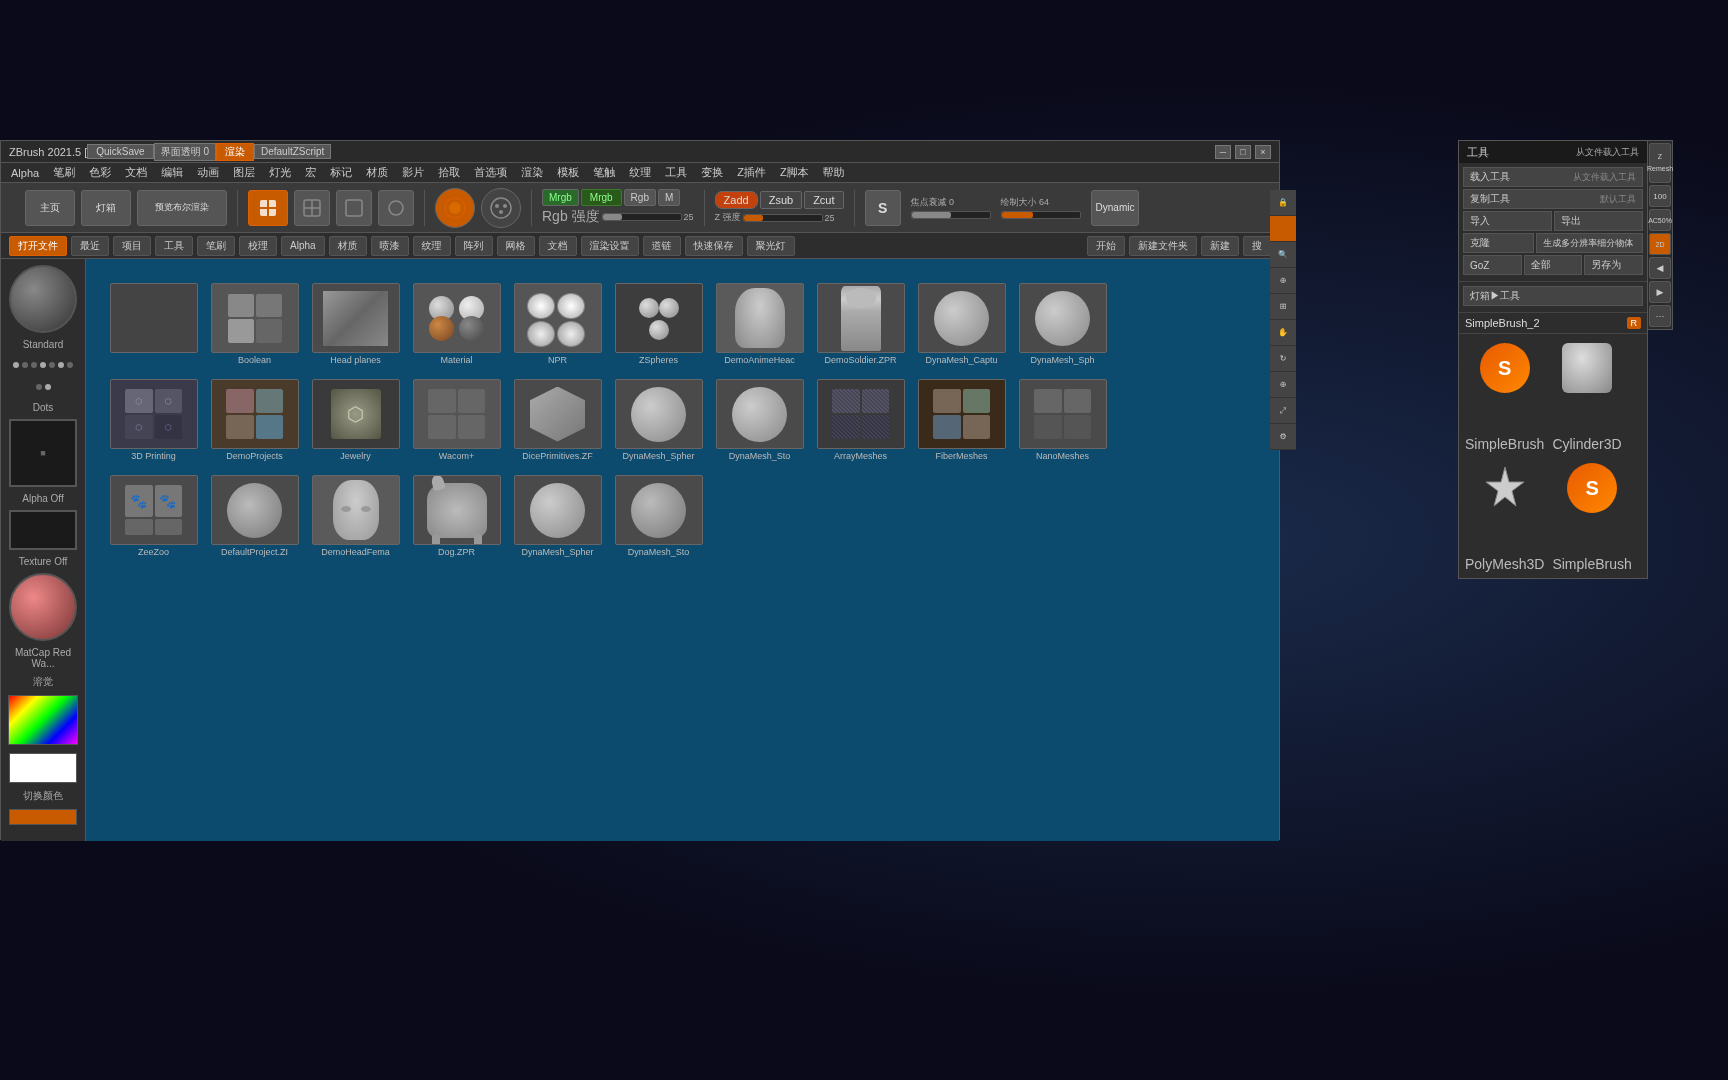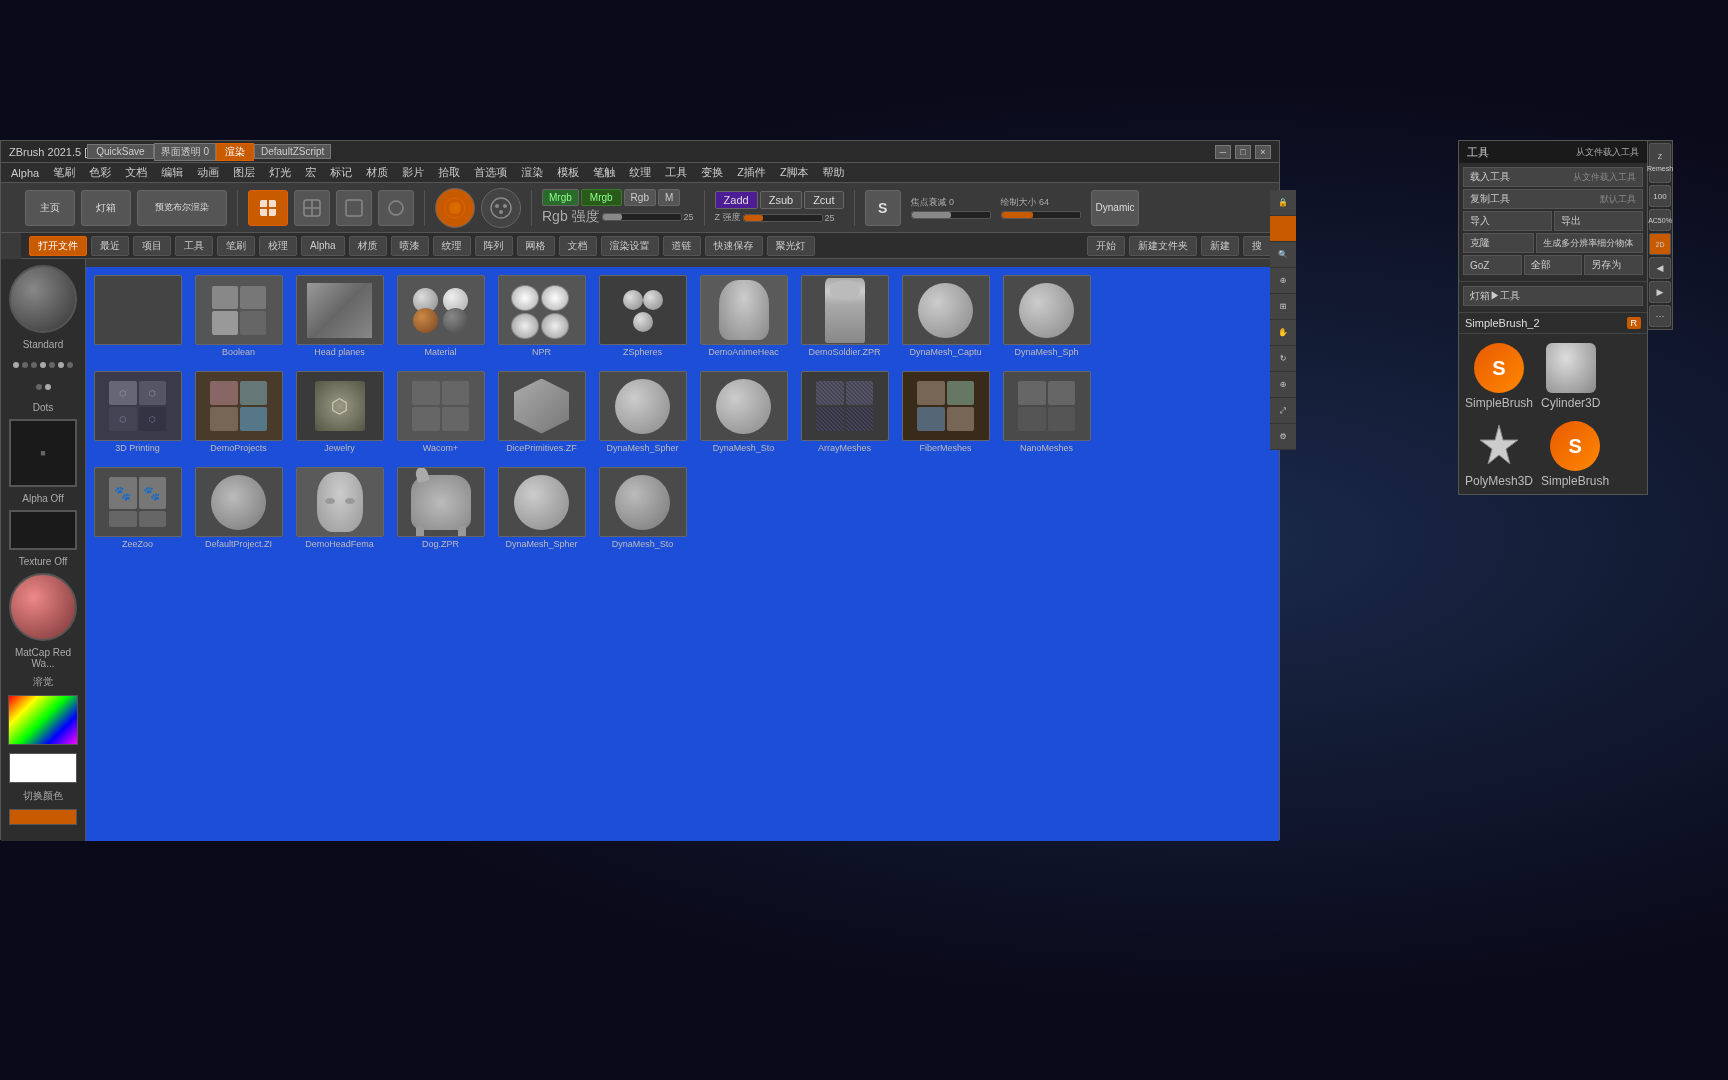--- a/index.html
+++ b/index.html
@@ -143,32 +143,31 @@
     
     .mode-btn {
       padding: 2px 8px;
       background: #444;
       border: 1px solid #666;
       border-radius: 2px;
       color: #ddd;
       font-size: 11px;
       cursor: pointer;
     }
-    .mode-btn.active { background: #4c1d95; }
+    .mode-btn.active { background: #c2410c; border-radius: 7px; }
 
     
     .sub-toolbar {
       height: 26px;
       background: #2d2d2d;
       display: flex;
       align-items: center;
       padding: 0 8px;
       gap: 4px;
       border-bottom: 1px solid #555;
-      margin-left: 20px;
     }
     .sub-btn {
       padding: 2px 8px;
       background: #444;
       border: 1px solid #555;
       border-radius: 2px;
       color: #ccc;
       font-size: 10px;
       cursor: pointer;
       height: 20px;
@@ -241,24 +240,23 @@
       width: 70px;
       height: 50px;
       background: linear-gradient(to bottom right, #ff0000, #ffff00 33%, #00ff00 66%, #0000ff);
       border: 1px solid #555;
       position: relative;
     }
 
     
     .file-browser {
       flex: 1;
-      background: #1d4ed8;
+      background: #0c4a6e;
       overflow-y: auto;
-      padding: 4px;
-      margin-top: 8px;
+      padding: 20px;
     }
 
     .browser-grid {
       display: grid;
       grid-template-columns: repeat(10, 95px);
       gap: 6px;
     }
 
     .browser-item {
       display: flex;
@@ -344,23 +342,24 @@
       padding: 2px;
     }
     .tool-thumb {
       width: 56px;
       height: 56px;
       display: flex;
       align-items: center;
       justify-content: center;
     }
     .tool-name {
-      font-size: 12px;
+      font-size: 14px;
       color: #bbb;
       text-align: center;
+      margin-top: 40px;
     }
 
     .simple-brush-icon {
       width: 50px;
       height: 50px;
       background: linear-gradient(135deg, #e85a00, #ff8800);
       border-radius: 50%;
       display: flex;
       align-items: center;
       justify-content: center;

